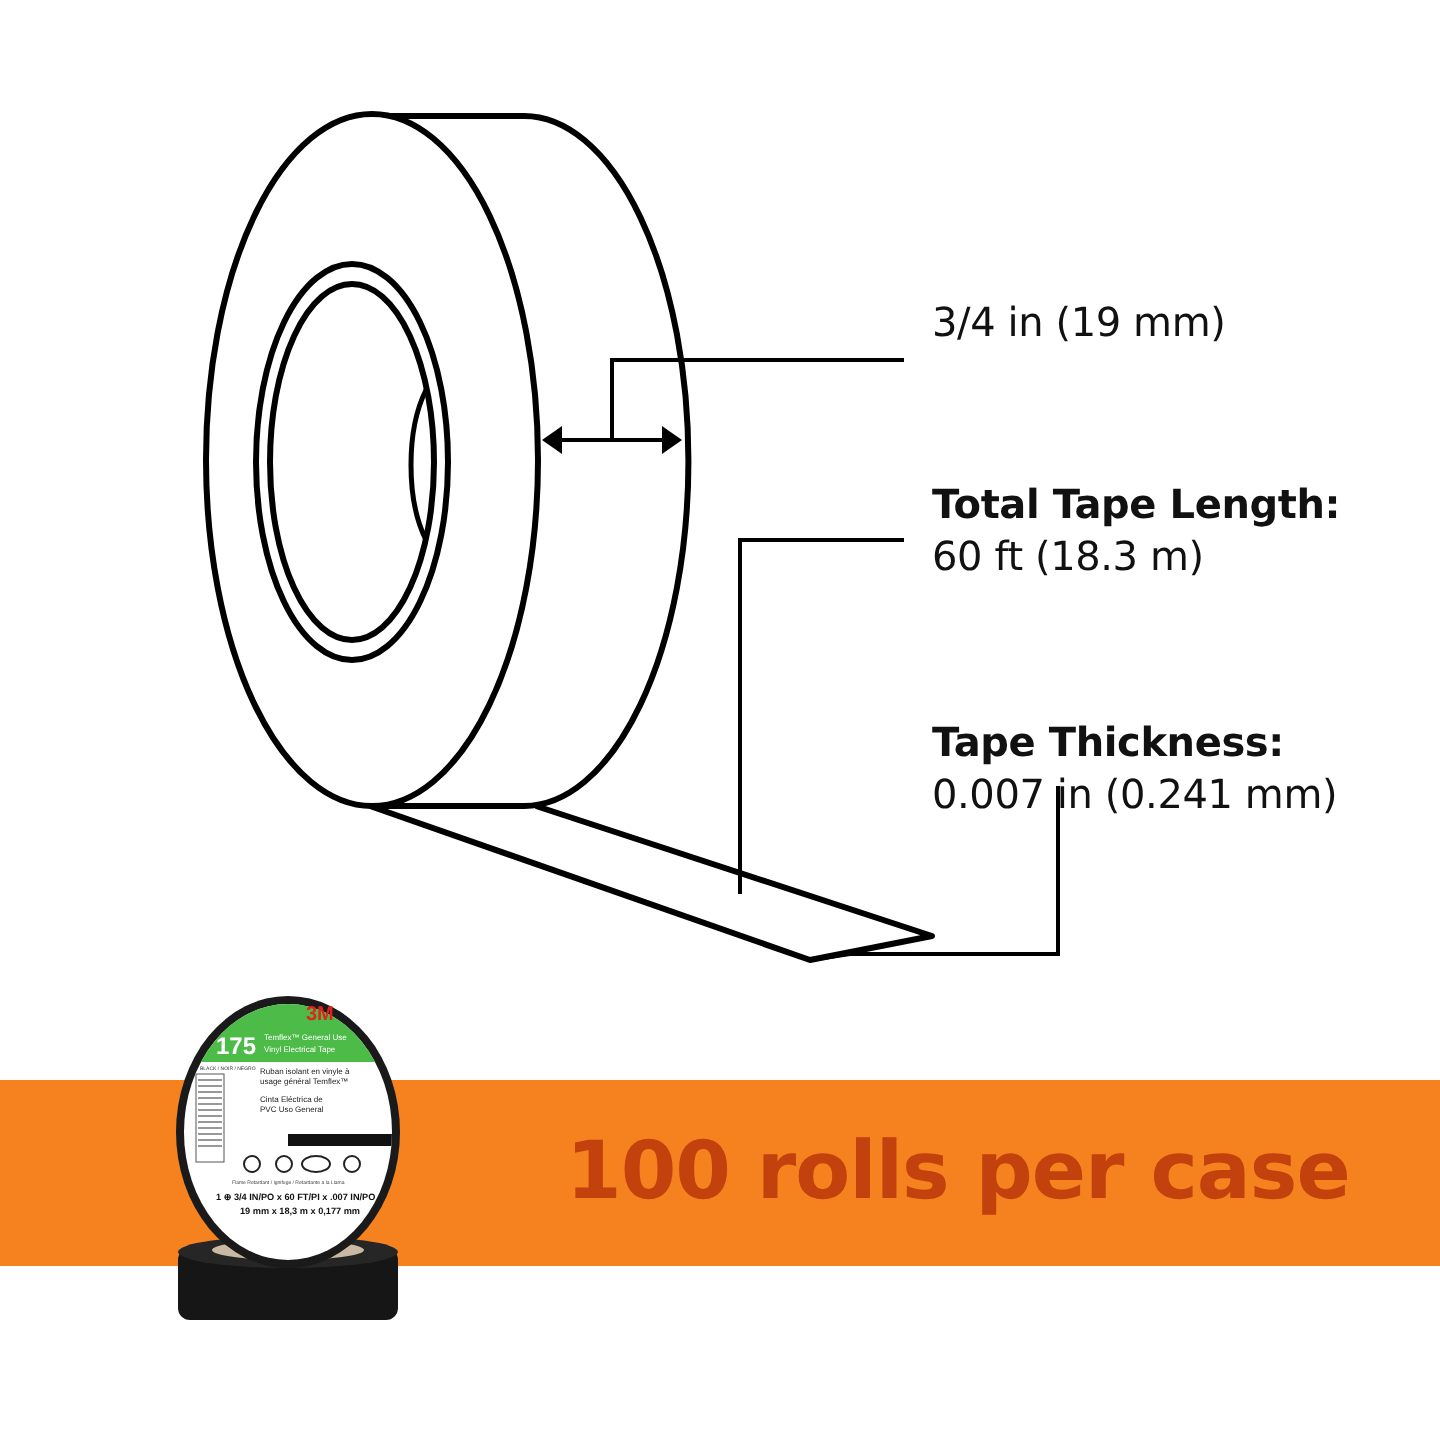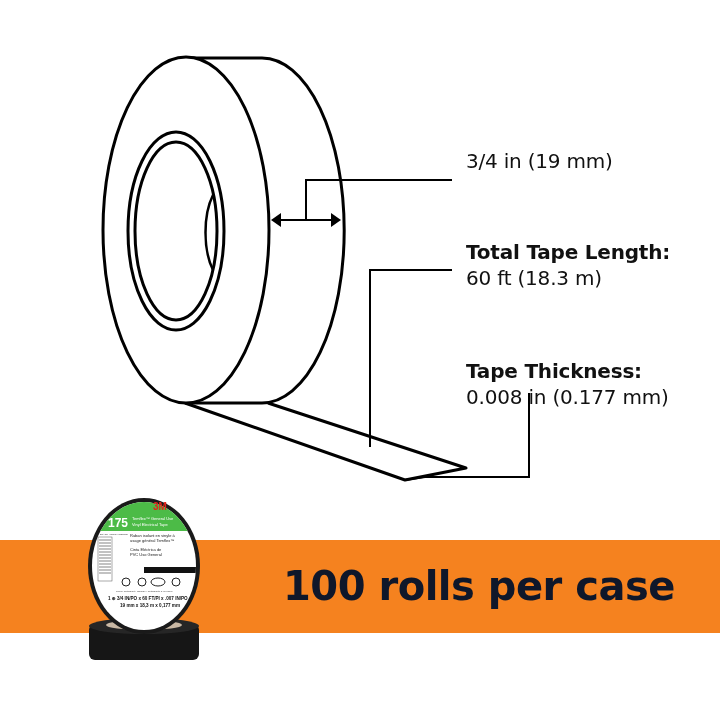--- a/index.html
+++ b/index.html
@@ -2,21 +2,21 @@
 <html><head>
 <meta charset="utf-8">
 <style>
   html, body { margin: 0; padding: 0; }
   body { width: 720px; height: 720px; background: #ffffff; position: relative; overflow: hidden; font-family: "DejaVu Sans", sans-serif; }
   .diagram { position: absolute; left: 0; top: 0; width: 720px; height: 720px; }
   .spec { position: absolute; left: 466px; color: #111111; }
   .spec .label { font-weight: bold; font-size: 20px; line-height: 26px; letter-spacing: -0.2px; white-space: nowrap; }
   .spec .value { font-size: 20px; line-height: 26px; letter-spacing: -0.2px; white-space: nowrap; }
   .banner { position: absolute; left: 0; top: 540px; width: 720px; height: 93px; background: #F5821F; }
-  .banner-text { position: absolute; left: 283px; top: 561px; color: #0f172a; font-weight: bold; font-size: 40px; line-height: 50px; letter-spacing: -0.5px; white-space: nowrap; }
+  .banner-text { position: absolute; left: 283px; top: 561px; color: #c2410c; font-weight: bold; font-size: 40px; line-height: 50px; letter-spacing: -0.5px; white-space: nowrap; }
   .product { position: absolute; left: 86px; top: 494px; width: 116px; height: 170px; text-decoration: underline; }
   .product svg { width: 116px; height: 170px; }
   .tiny { font-family: "Liberation Sans", sans-serif; }
 </style>
 </head>
 <body>
 
 <svg class="diagram" viewBox="0 0 720 720" xmlns="http://www.w3.org/2000/svg">
   <g fill="none" stroke="#000" stroke-width="3" stroke-linejoin="round">
 
@@ -48,21 +48,21 @@
 
 <div class="spec" style="top:148px;">
   <div class="value">3/4 in (19 mm)</div>
 </div>
 <div class="spec" style="top:239px;">
   <div class="label">Total Tape Length:</div>
   <div class="value">60 ft (18.3 m)</div>
 </div>
 <div class="spec" style="top:331px;margin-top:27px;">
   <div class="label">Tape Thickness:</div>
-  <div class="value">0.008 in (0.177 mm)</div>
+  <div class="value">0.007 in (0.241 mm)</div>
 </div>
 
 <div class="banner"></div>
 <div class="banner-text">100 rolls per case</div>
 
 <div class="product">
   <svg viewBox="0 0 116 170" xmlns="http://www.w3.org/2000/svg">
 
     <rect x="3" y="130" width="110" height="36" rx="6" fill="#161616"></rect>
     <ellipse cx="58" cy="132" rx="55" ry="8" fill="#262626"></ellipse>

